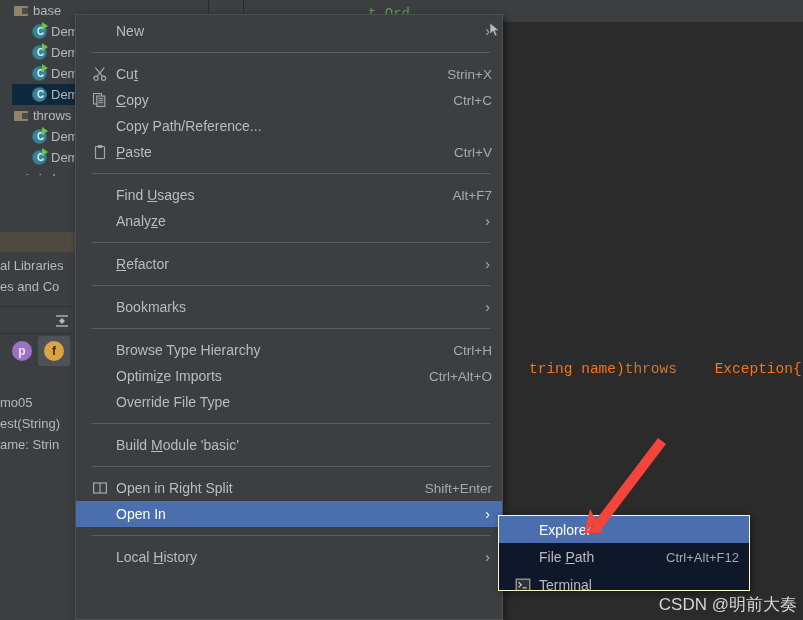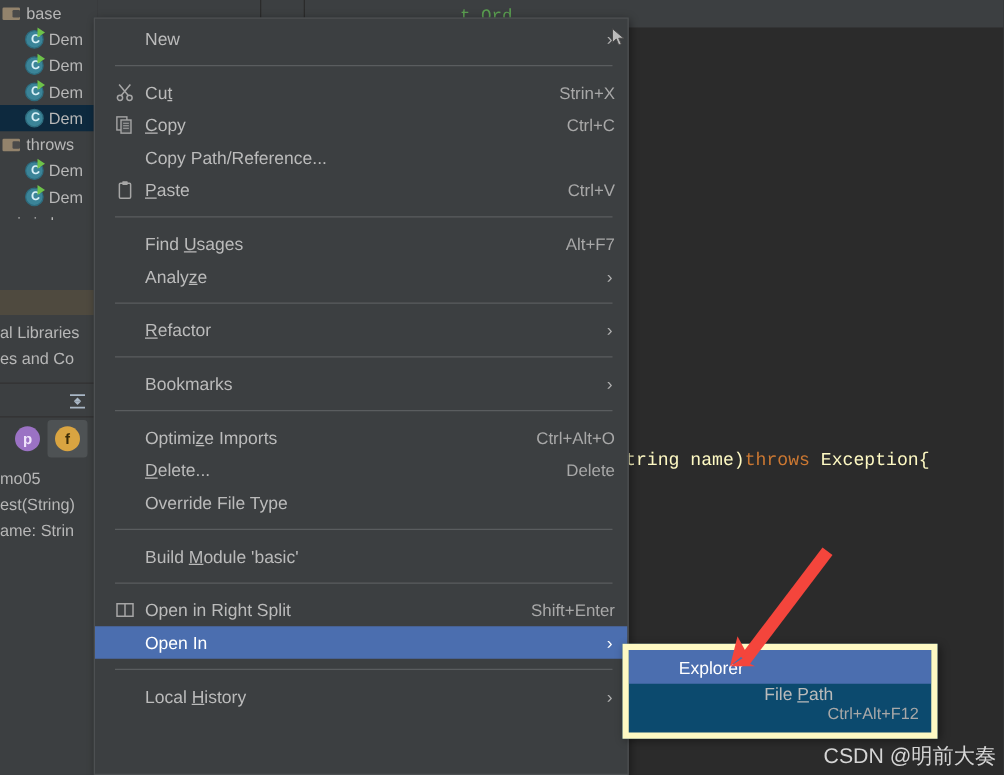--- a/index.html
+++ b/index.html
@@ -14,21 +14,21 @@
   
   .ide-editor-bg {
     position: absolute; left: 0; top: 0; width: 803px; height: 620px;
     background: #2b2b2b;
   }
   .sidebar {
     position: absolute; left: 0; top: 0; width: 78px; height: 620px;
     background: #3c3f41;
   }
   .sidebar-top {
-    position: absolute; left: 0; top: 0; width: 78px; height: 176px;
+    position: absolute; left: 12px; top: 0; width: 78px; height: 176px;
     background: #3c3f41; overflow: hidden;
   }
   .tree-row {
     position: relative; height: 21px; display: flex; align-items: center;
     white-space: nowrap; overflow: hidden;
     font-size: 13px; color: #b7b7b7;
   }
   .tree-row.selected { background: #0d293e; }
   .tree-indent-1 { padding-left: 2px; }
   .tree-indent-2 { padding-left: 20px; }
@@ -92,21 +92,21 @@
     position: absolute; width: 20px; height: 20px; border-radius: 50%;
     font-size: 12px; line-height: 20px; text-align: center;
     color: #2b2b2b; font-weight: bold;
   }
   .badge.p { left: 12px; top: 5px; background: #9b72c4; color: #efe3fb; }
   .badge.f { left: 44px; top: 5px; background: #d9a441; color: #3a2b08; }
   .badge-box {
     position: absolute; left: 38px; top: 0px; width: 32px; height: 30px;
     background: #4e5254; border-radius: 3px;
   }
-  .struct-list { position: absolute; left: 0; top: 372px; width: 78px; }
+  .struct-list { position: absolute; left: 0; top: 392px; width: 78px; }
   .struct-row {
     height: 21px; font-size: 13px; color: #b7b7b7;
     white-space: nowrap; overflow: hidden; display: flex; align-items: center;
   }
 
   
   .editor-tabstrip {
     position: absolute; left: 78px; top: 0; width: 725px; height: 22px;
     background: #3c3f41;
   }
@@ -117,21 +117,21 @@
     position: absolute; left: 290px; top: 6px;
     font-family: "Liberation Mono", "DejaVu Sans Mono", monospace;
     font-size: 14px; color: #5a9e50; white-space: nowrap;
   }
   .code-line {
     position: absolute; left: 500px; top: 361px;
     font-family: "Liberation Mono", "DejaVu Sans Mono", monospace;
     font-size: 14.5px; color: #a9b7c6; white-space: nowrap;
   }
   .code-line .kw { color: #cc7832; }
-  .code-line .pl { color: #fef9c3; }
+  .code-line .pl { color: #f97316; margin-left: 29px; }
 
   
   .ctx-menu {
     position: absolute; left: 75px; top: 14px;
     width: 428px; height: 606px;
     background: #3c3f41;
     border: 1px solid #4d5052;
     box-shadow: 2px 2px 7px rgba(0,0,0,0.45);
     overflow: hidden;
   }
@@ -161,22 +161,22 @@
   .mi u { text-decoration: underline; }
   .mi-sep {
     height: 1px; background: #5a5d5f; margin: 5px 12px 5px 16px;
   }
   .grp { padding: 3px 0; }
 
   
   .submenu {
     position: absolute; left: 498px; top: 515px;
     width: 252px; height: 76px;
-    background: #0c4a6e;
-    border: 5px solid #fef9c3;
+    background: #0f172a;
+    border: 1px solid #fef9c3;
     box-shadow: 2px 2px 7px rgba(0,0,0,0.45);
     overflow: hidden;
     z-index: 30;
   }
   .submenu .mi { height: 26px; font-size: 14px; }
   .submenu .mi .mi-shortcut { font-size: 13px; }
 
   
   svg { display: block; }
 
@@ -376,26 +376,26 @@
     <div class="grp">
       <div class="mi no-icon">
         <span class="mi-label">Bookmarks</span>
         <span class="mi-arrow">›</span>
       </div>
     </div>
     <div class="mi-sep"></div>
 
     <div class="grp">
       <div class="mi no-icon">
+        <span class="mi-label">Browse Type Hierarchy</span>
+        <span class="mi-shortcut">Ctrl+H</span>
+      </div>
+      <div class="mi no-icon">
         <span class="mi-label">Optimi<u>z</u>e Imports</span>
         <span class="mi-shortcut">Ctrl+Alt+O</span>
-      </div>
-      <div class="mi no-icon">
-        <span class="mi-label"><u>D</u>elete...</span>
-        <span class="mi-shortcut">Delete</span>
       </div>
       <div class="mi no-icon">
         <span class="mi-label">Override File Type</span>
       </div>
     </div>
     <div class="mi-sep"></div>
 
     <div class="grp">
       <div class="mi no-icon">
         <span class="mi-label">Build <u>M</u>odule 'basic'</span>
@@ -427,23 +427,33 @@
         <span class="mi-arrow">›</span>
       </div>
 
     </div>
   </div>
 
   <div class="submenu">
     <div class="mi no-icon highlight" style="height:27px;">
       <span class="mi-label">Explorer</span>
     </div>
-    <div class="mi no-icon" style="height:28px;flex-direction:column;">
+    <div class="mi no-icon" style="height:28px;">
       <span class="mi-label">File <u>P</u>ath</span>
       <span class="mi-shortcut">Ctrl+Alt+F12</span>
+    </div>
+    <div class="mi" style="height:28px;">
+      <span class="mi-icon">
+        <svg width="16" height="16" viewBox="0 0 16 16">
+          <rect x="1.2" y="2.2" width="13.6" height="11.6" stroke="#a6a6a6" stroke-width="1.2" fill="#2f3133"></rect>
+          <path d="M3.6 5.2l2.6 2.6-2.6 2.6" stroke="#d5d5d5" stroke-width="1.2" fill="none"></path>
+          <path d="M7.6 10.8h4" stroke="#d5d5d5" stroke-width="1.2"></path>
+        </svg>
+      </span>
+      <span class="mi-label">Terminal</span>
     </div>
   </div>
 
   <div class="arrow-annot">
     <svg width="120" height="110" viewBox="0 0 120 110">
       <g fill="#f4453c">
         <path d="M88 3 L96 9 L30 96 L22 90 Z"></path>
         <path d="M14 98 L36 84 L30 96 L34 98 Z"></path>
         <path d="M14 98 L20 74 L27 87 Z"></path>
       </g>

